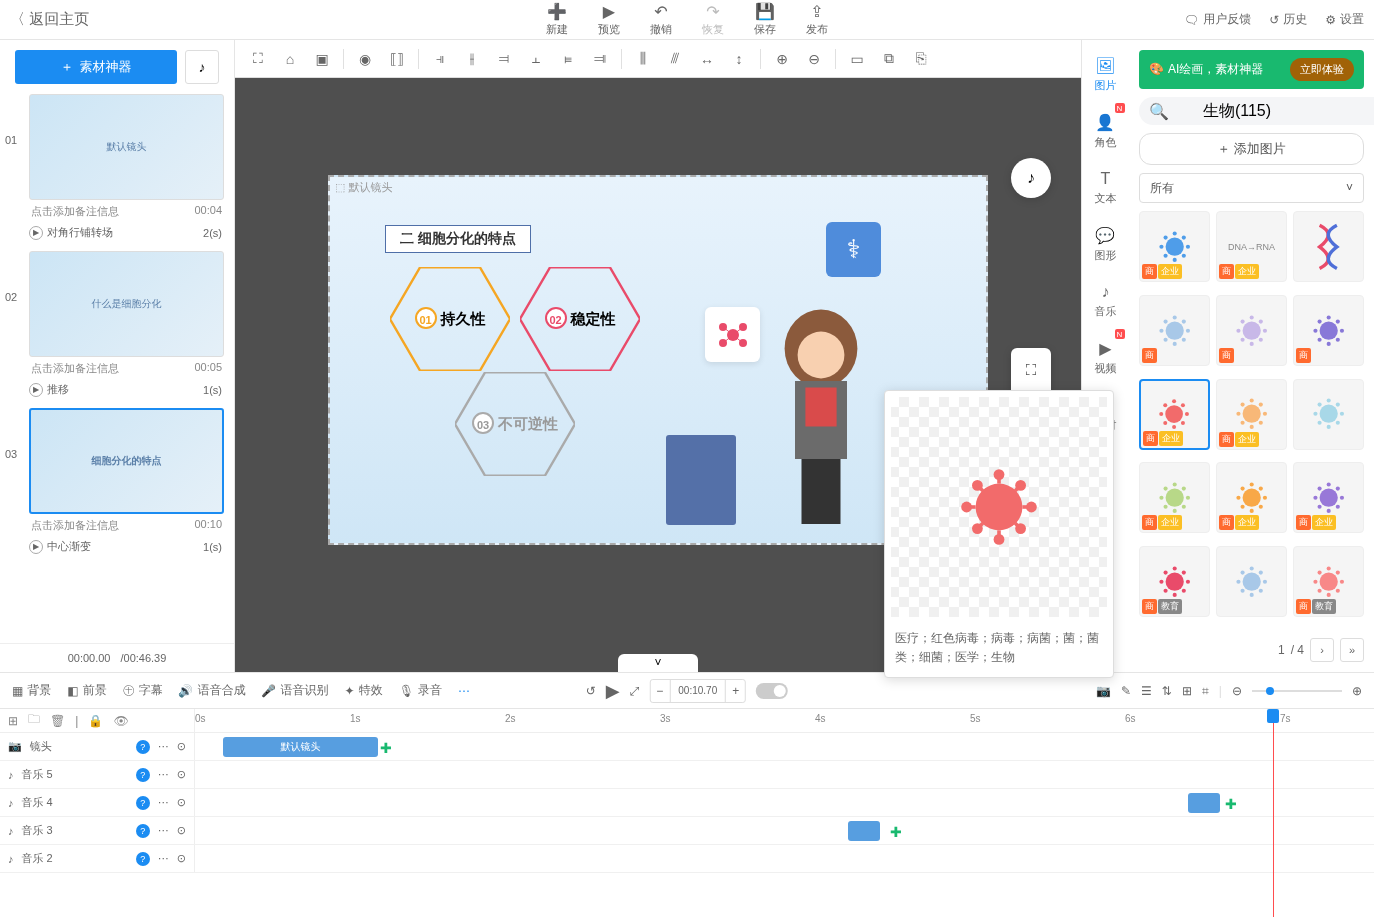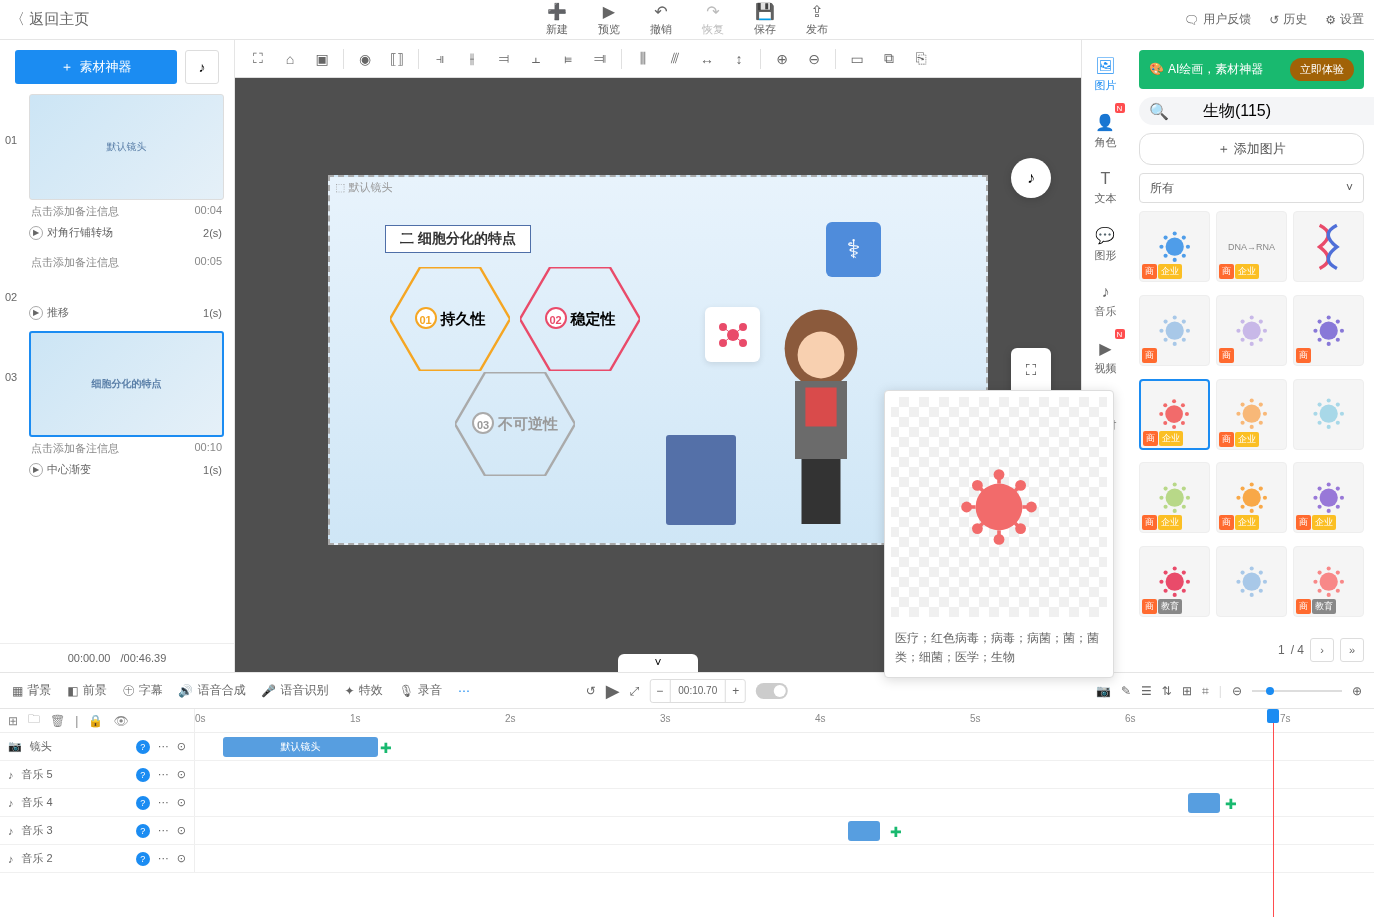--- a/index.html
+++ b/index.html
@@ -176,20 +176,21 @@
           <div class="scene-trans-row" style="padding-left:24px;">
             <span class="play-circle">▶</span>
             <span style="flex:1;">对角行铺转场</span>
             <span>2(s)</span>
           </div>
         </div>
         <div class="scene-item">
           <div class="scene-row">
             <div class="scene-num">02</div>
             <div class="scene-thumb-wrap">
+              <div class="scene-thumb">什么是细胞分化</div>
               <div class="scene-note-row">
                 <span>点击添加备注信息</span>
                 <span>00:05</span>
               </div>
             </div>
           </div>
           <div class="scene-trans-row" style="padding-left:24px;">
             <span class="play-circle">▶</span>
             <span style="flex:1;">推移</span>
             <span>1(s)</span>

